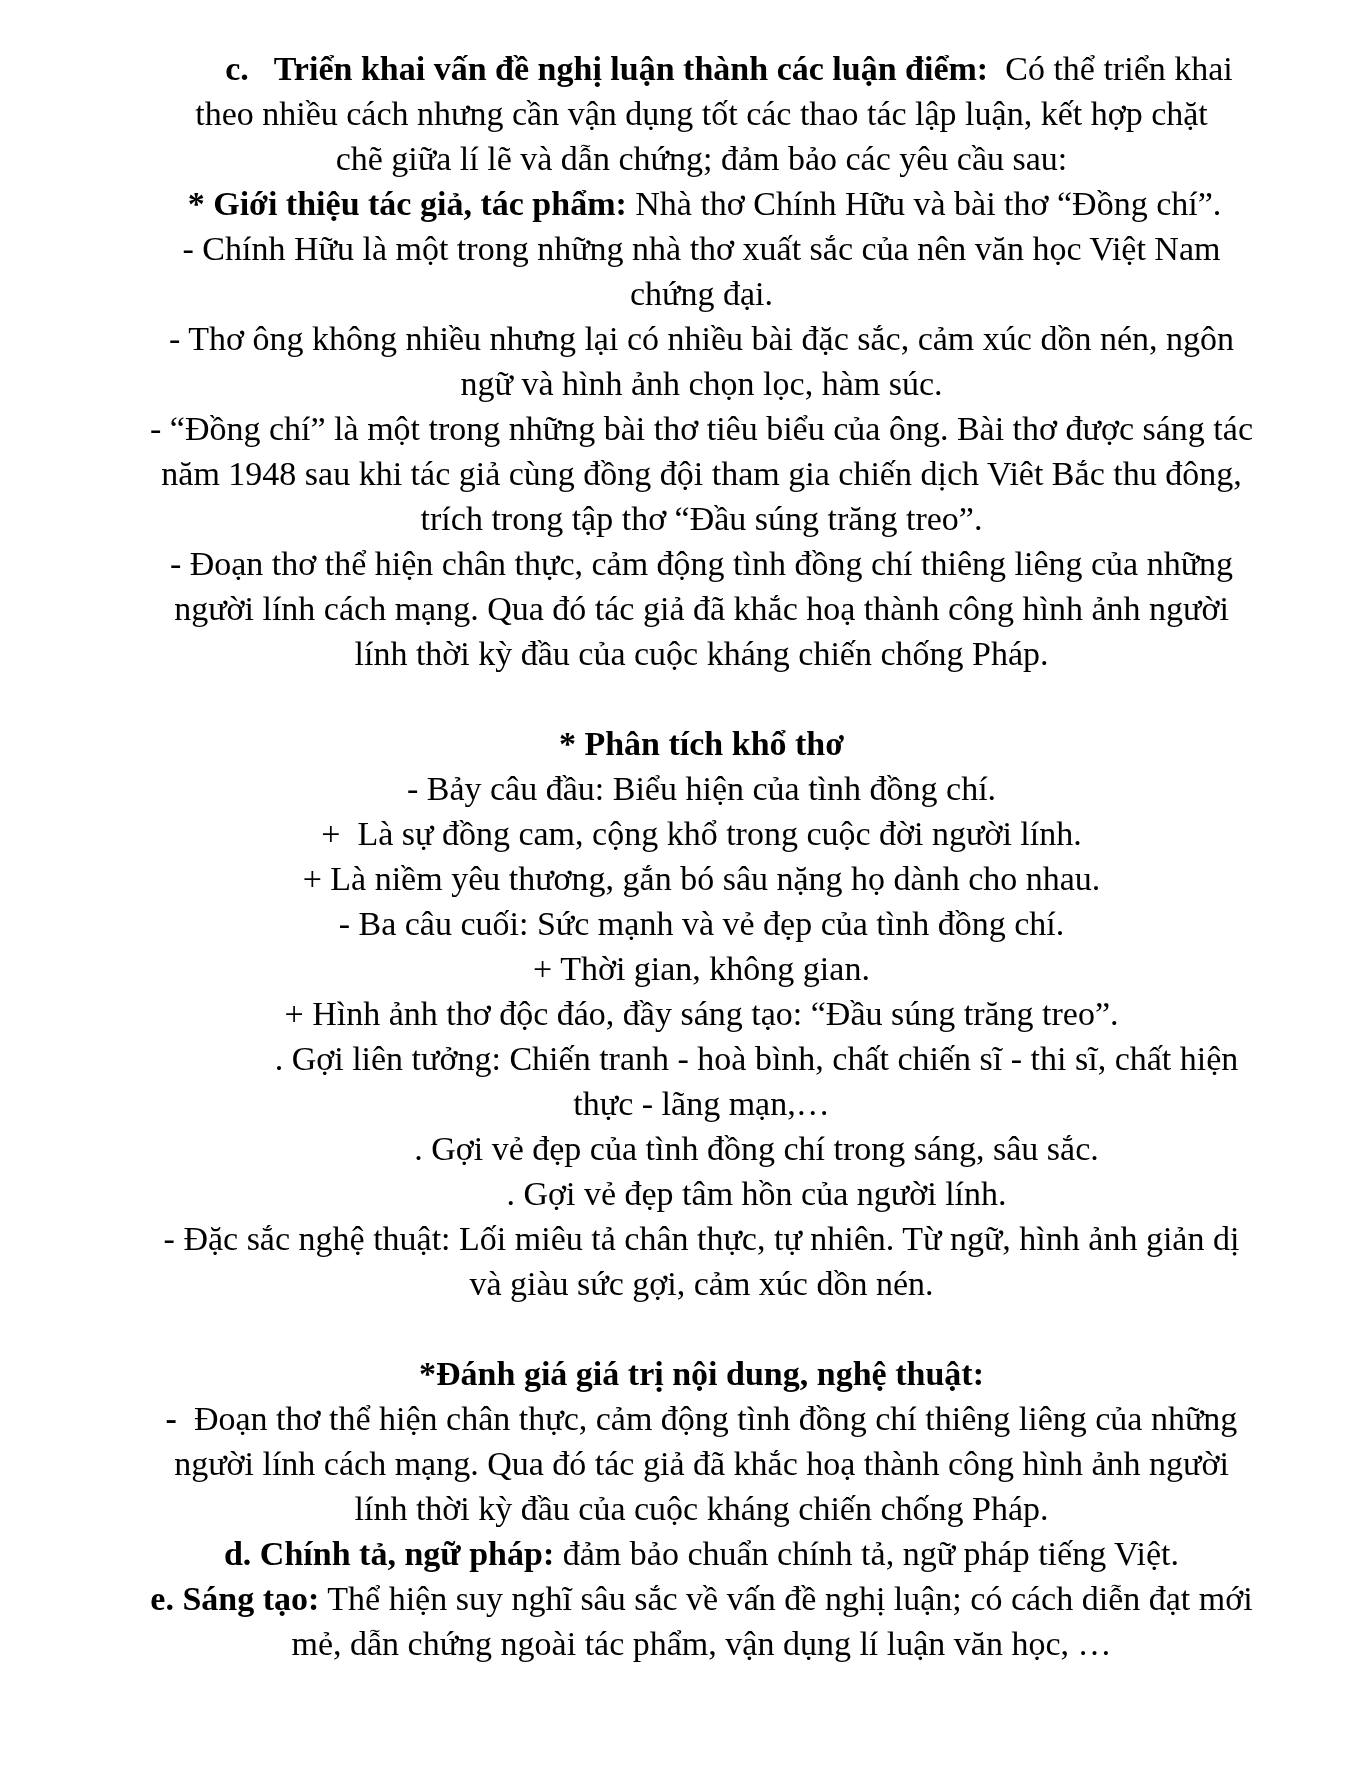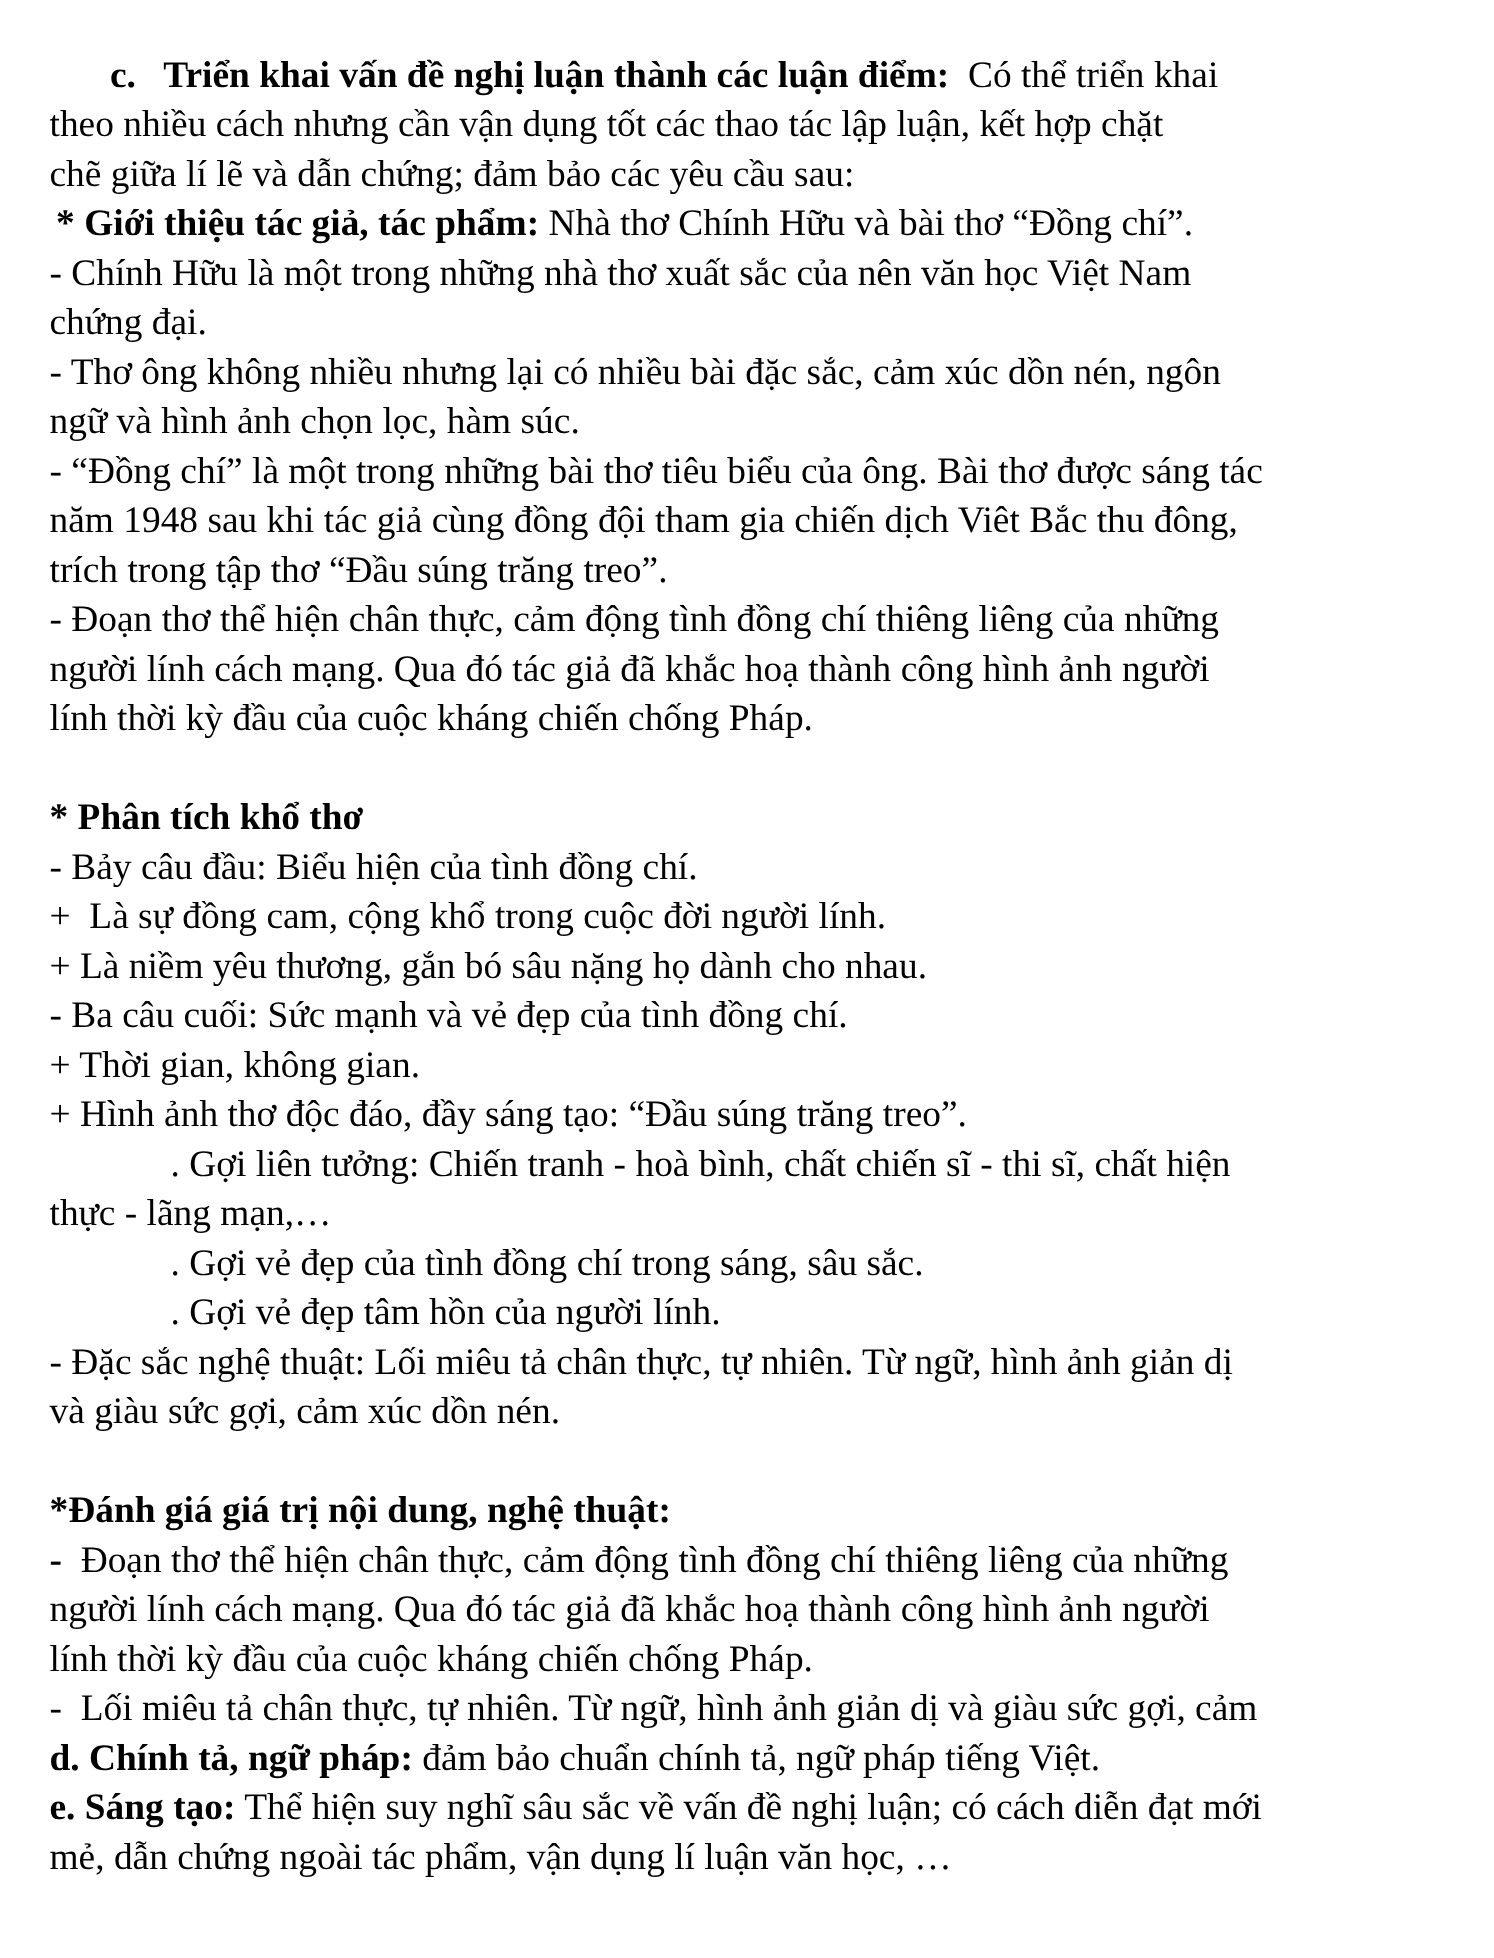--- a/index.html
+++ b/index.html
@@ -20,20 +20,21 @@
     top: 46px;
     width: 1358px;
     font-size: 34px;
     line-height: 45px;
   }
   .line {
     white-space: pre;
     height: 45px;
     padding-left: 45px;
     overflow: visible;
+    text-align: center;
   }
   .x100 { padding-left: 100px; }
   .x105 { padding-left: 51px; }
   .x152 { }
   .x155 { padding-left: 155px; }
   .b { font-weight: bold; }
   .spacer { height: 45px; }
 </style>
 </head>
 <body>
@@ -72,20 +73,19 @@
   <div class="line x155">. Gợi vẻ đẹp tâm hồn của người lính.</div>
   <div class="line">- Đặc sắc nghệ thuật: Lối miêu tả chân thực, tự nhiên. Từ ngữ, hình ảnh giản dị</div>
   <div class="line">và giàu sức gợi, cảm xúc dồn nén.</div>
 
   <div class="spacer"></div>
 
   <div class="line b">*Đánh giá giá trị nội dung, nghệ thuật:</div>
   <div class="line"><span class="b">-</span><span>  Đoạn thơ thể hiện chân thực, cảm động tình đồng chí thiêng liêng của những</span></div>
   <div class="line">người lính cách mạng. Qua đó tác giả đã khắc hoạ thành công hình ảnh người</div>
   <div class="line">lính thời kỳ đầu của cuộc kháng chiến chống Pháp.</div>
-  <div class="line">-  Lối miêu tả chân thực, tự nhiên. Từ ngữ, hình ảnh giản dị và giàu sức gợi, cảm</div>
 
   <div class="line"><span class="b">d. Chính tả, ngữ pháp:</span><span> đảm bảo chuẩn chính tả, ngữ pháp tiếng Việt.</span></div>
 
   <div class="line"><span class="b">e. Sáng tạo:</span><span> Thể hiện suy nghĩ sâu sắc về vấn đề nghị luận; có cách diễn đạt mới</span></div>
   <div class="line">mẻ, dẫn chứng ngoài tác phẩm, vận dụng lí luận văn học, …</div>
 
 </div>
 
 </body></html>

